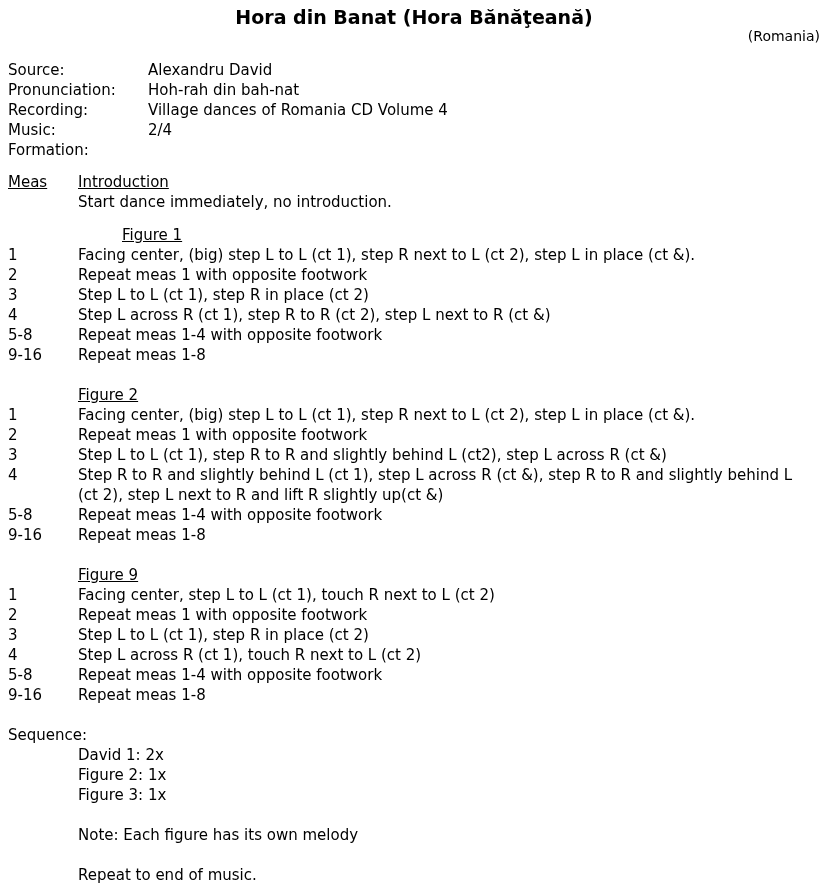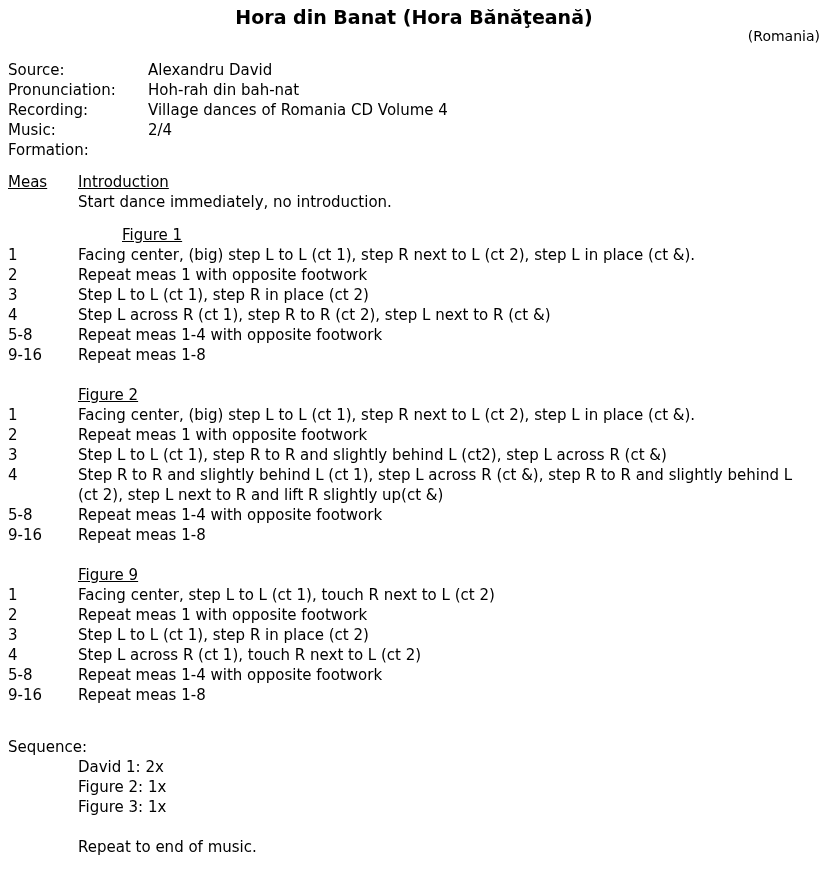--- a/index.html
+++ b/index.html
@@ -35,21 +35,21 @@
   .meta-row { display: flex; }
   .meta-label { flex: 0 0 140px; }
   .meta-value { flex: 1; }
   .row { display: flex; }
   .meas-col { flex: 0 0 70px; }
   .content-col { flex: 1; max-width: 732px; }
   .underline { text-decoration: underline; }
   .meas-heading { margin-top: 12px; }
   .fig1-heading { margin-top: 13px; gap: 44px; }
   .gap-above { margin-top: 20px; }
-  .sequence-label { margin-top: 32px; }
+  .sequence-label { margin-top: 20px; }
   .indent { margin-left: 70px; }
 </style>
 </head>
 <body>
 
 <div class="page">
 
   <div class="title">Hora din Banat (Hora Bănăţeană)</div>
   <div class="subtitle">(Romania)</div>
 
@@ -168,15 +168,16 @@
   </div>
   <div class="row">
     <span class="meas-col">9-16</span>
     <span class="content-col">Repeat meas 1-8</span>
   </div>
 
   <div class="sequence-label">Sequence:</div>
   <div class="indent">David 1: 2x</div>
   <div class="indent">Figure 2: 1x</div>
   <div class="indent">Figure 3: 1x</div>
+  <div class="indent gap-above">Note: Each figure has its own melody</div>
   <div class="indent gap-above">Repeat to end of music.</div>
 
 </div>
 
 </body></html>

